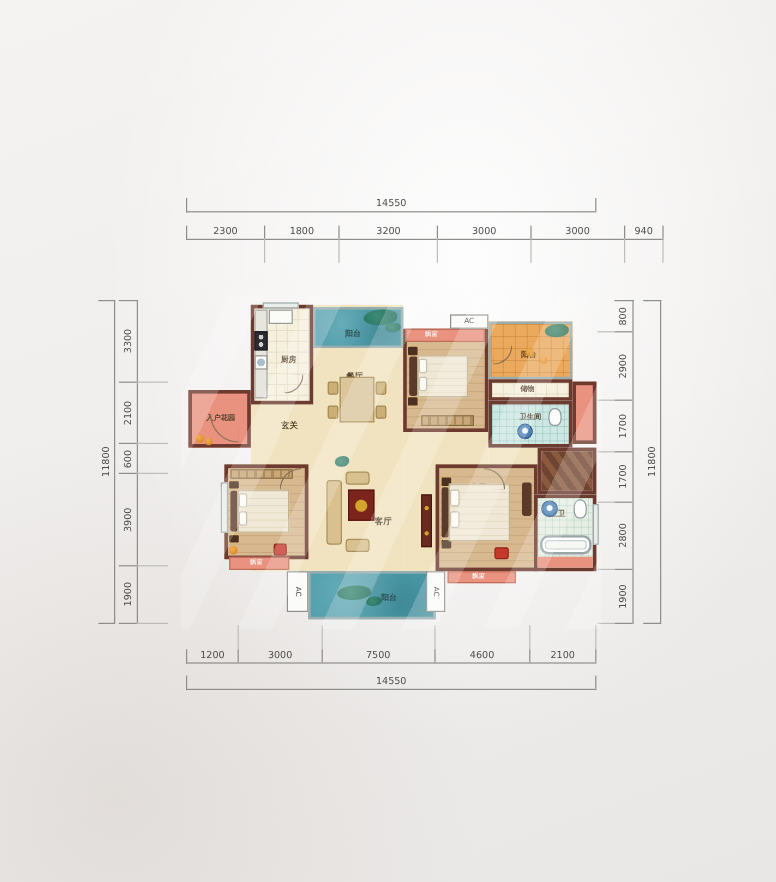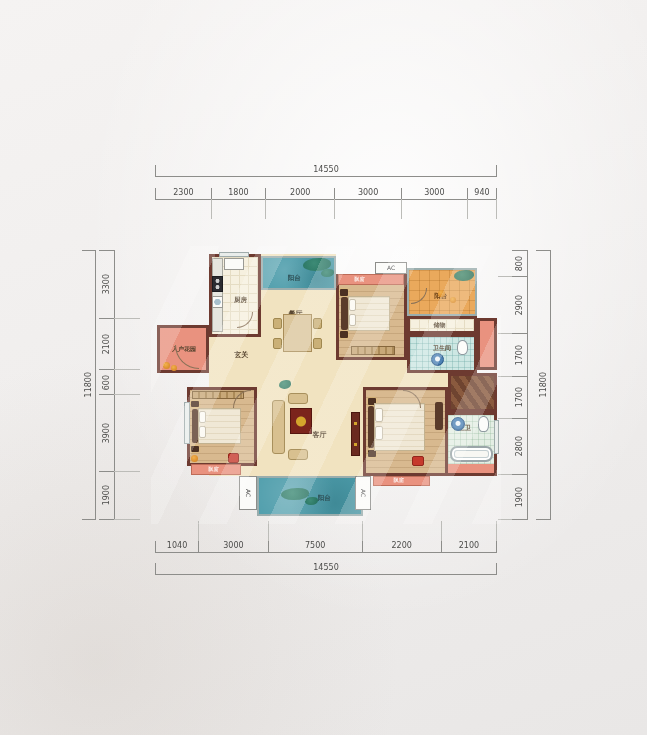--- a/index.html
+++ b/index.html
@@ -80,52 +80,52 @@
 </style>
 </head>
 <body>
 
 <div class="stage">
   <div class="hruler" id="r-top-total" style="left:155px;top:165px;width:342px;height:12px;">
       <div class="seg" style="flex-grow: 14550;">
         <span class="dlabel">14550</span>
       </div>
     </div>
-  <div class="hruler guide-down" id="r-top-seg" style="left:155px;top:188px;width:342px;height:12px;">
+  <div class="hruler guide-down" id="r-top-seg" style="left:155px;top:188px;width:398px;height:12px;">
       <div class="seg" style="flex-grow: 2300;">
         <span class="dlabel">2300</span>
       </div>
       <div class="seg" style="flex-grow: 2200;">
         <span class="dlabel">1800</span>
       </div>
       <div class="seg" style="flex-grow: 3200;">
-        <span class="dlabel">2000</span>
+        <span class="dlabel">3200</span>
       </div>
       <div class="seg" style="flex-grow: 3000;">
         <span class="dlabel">3000</span>
       </div>
       <div class="seg" style="flex-grow: 3000;">
         <span class="dlabel">3000</span>
       </div>
       <div class="seg" style="flex-grow: 850;">
         <span class="dlabel">940</span>
       </div>
     </div>
   <div class="hruler guide-up" id="r-bot-seg" style="left:155px;top:541px;width:342px;height:12px;">
       <div class="seg" style="flex-grow: 1350;">
-        <span class="dlabel">1040</span>
+        <span class="dlabel">1200</span>
       </div>
       <div class="seg" style="flex-grow: 3000;">
         <span class="dlabel">3000</span>
       </div>
       <div class="seg" style="flex-grow: 4500;">
         <span class="dlabel">7500</span>
       </div>
       <div class="seg" style="flex-grow: 3600;">
-        <span class="dlabel">2200</span>
+        <span class="dlabel">4600</span>
       </div>
       <div class="seg" style="flex-grow: 2100;">
         <span class="dlabel">2100</span>
       </div>
     </div>
   <div class="hruler" id="r-bot-total" style="left:155px;top:563px;width:342px;height:12px;">
       <div class="seg" style="flex-grow: 14550;">
         <span class="dlabel">14550</span>
       </div>
     </div>

